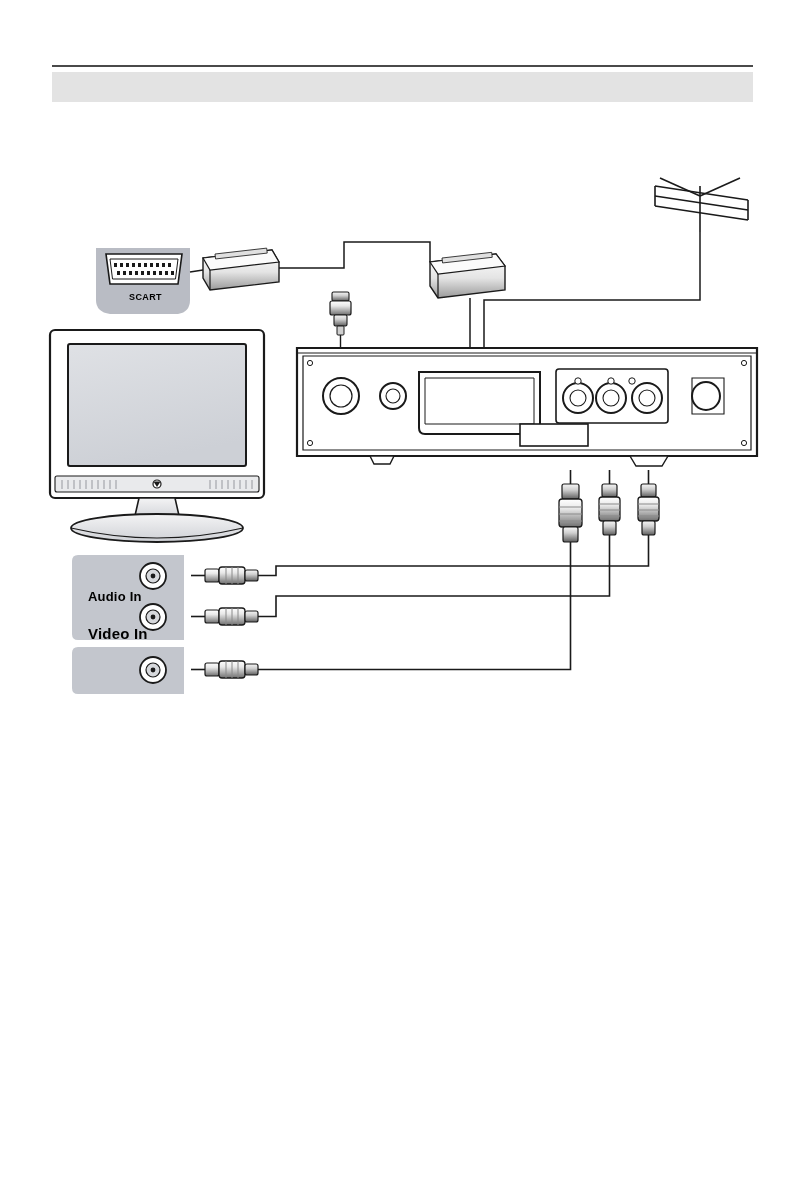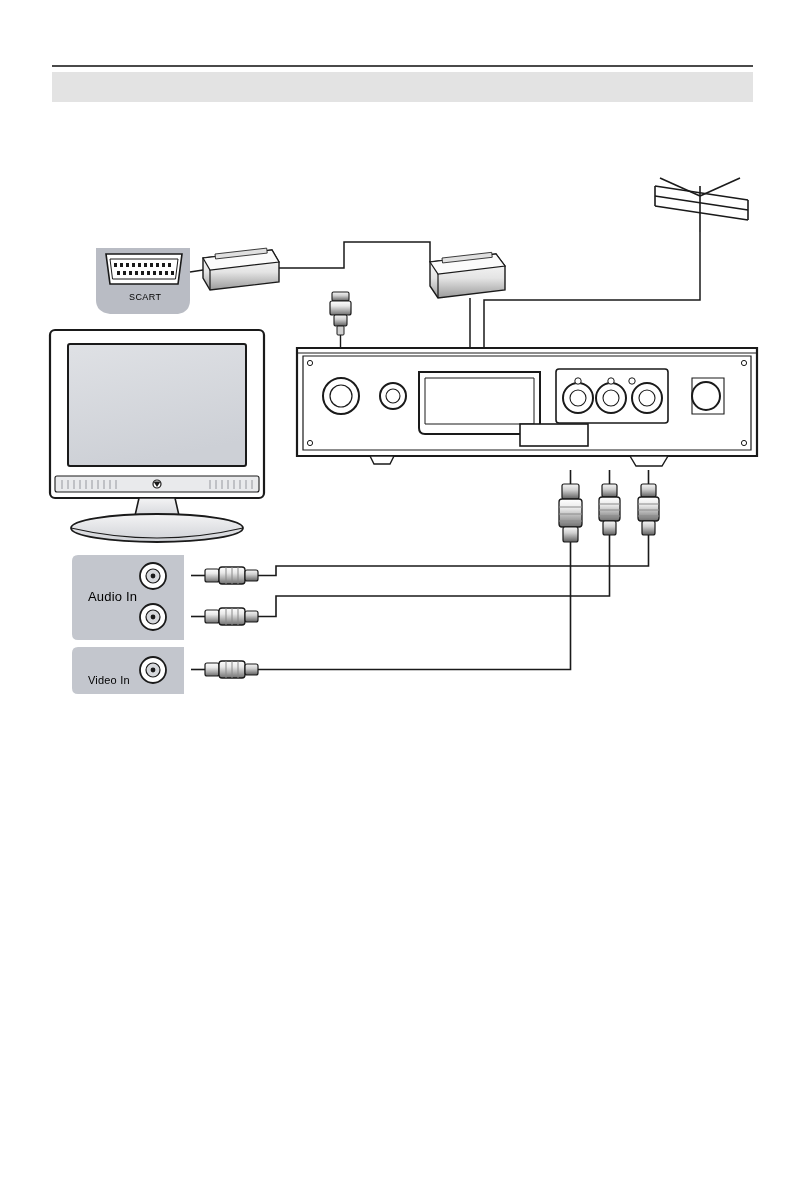--- a/index.html
+++ b/index.html
@@ -51,40 +51,40 @@
   .diagram {
     position: absolute;
     left: 0;
     top: 0;
     width: 805px;
     height: 1191px;
   }
   .lbl {
     position: absolute;
     font-family: "Liberation Sans", sans-serif;
-    font-weight: normal;
+    font-weight: bold;
     color: #000000;
     white-space: nowrap;
   }
   .lbl-scart {
     font-size: 9px;
     left: 129px;
     top: 292px;
     letter-spacing: 0.4px;
   }
   .lbl-audio-in {
     font-size: 13px;
     left: 88px;
     top: 589px;
     letter-spacing: 0.2px;
   }
   .lbl-video-in {
-    font-size: 11px;
+    font-size: 15px;
     left: 88px;
-    top: 674px;
+    top: 625px;
     letter-spacing: 0.2px;
   }
 </style>
 </head>
 <body>
 
 <div class="page">
 
   <div class="header-rule"></div>
   <div class="header-band"></div>

